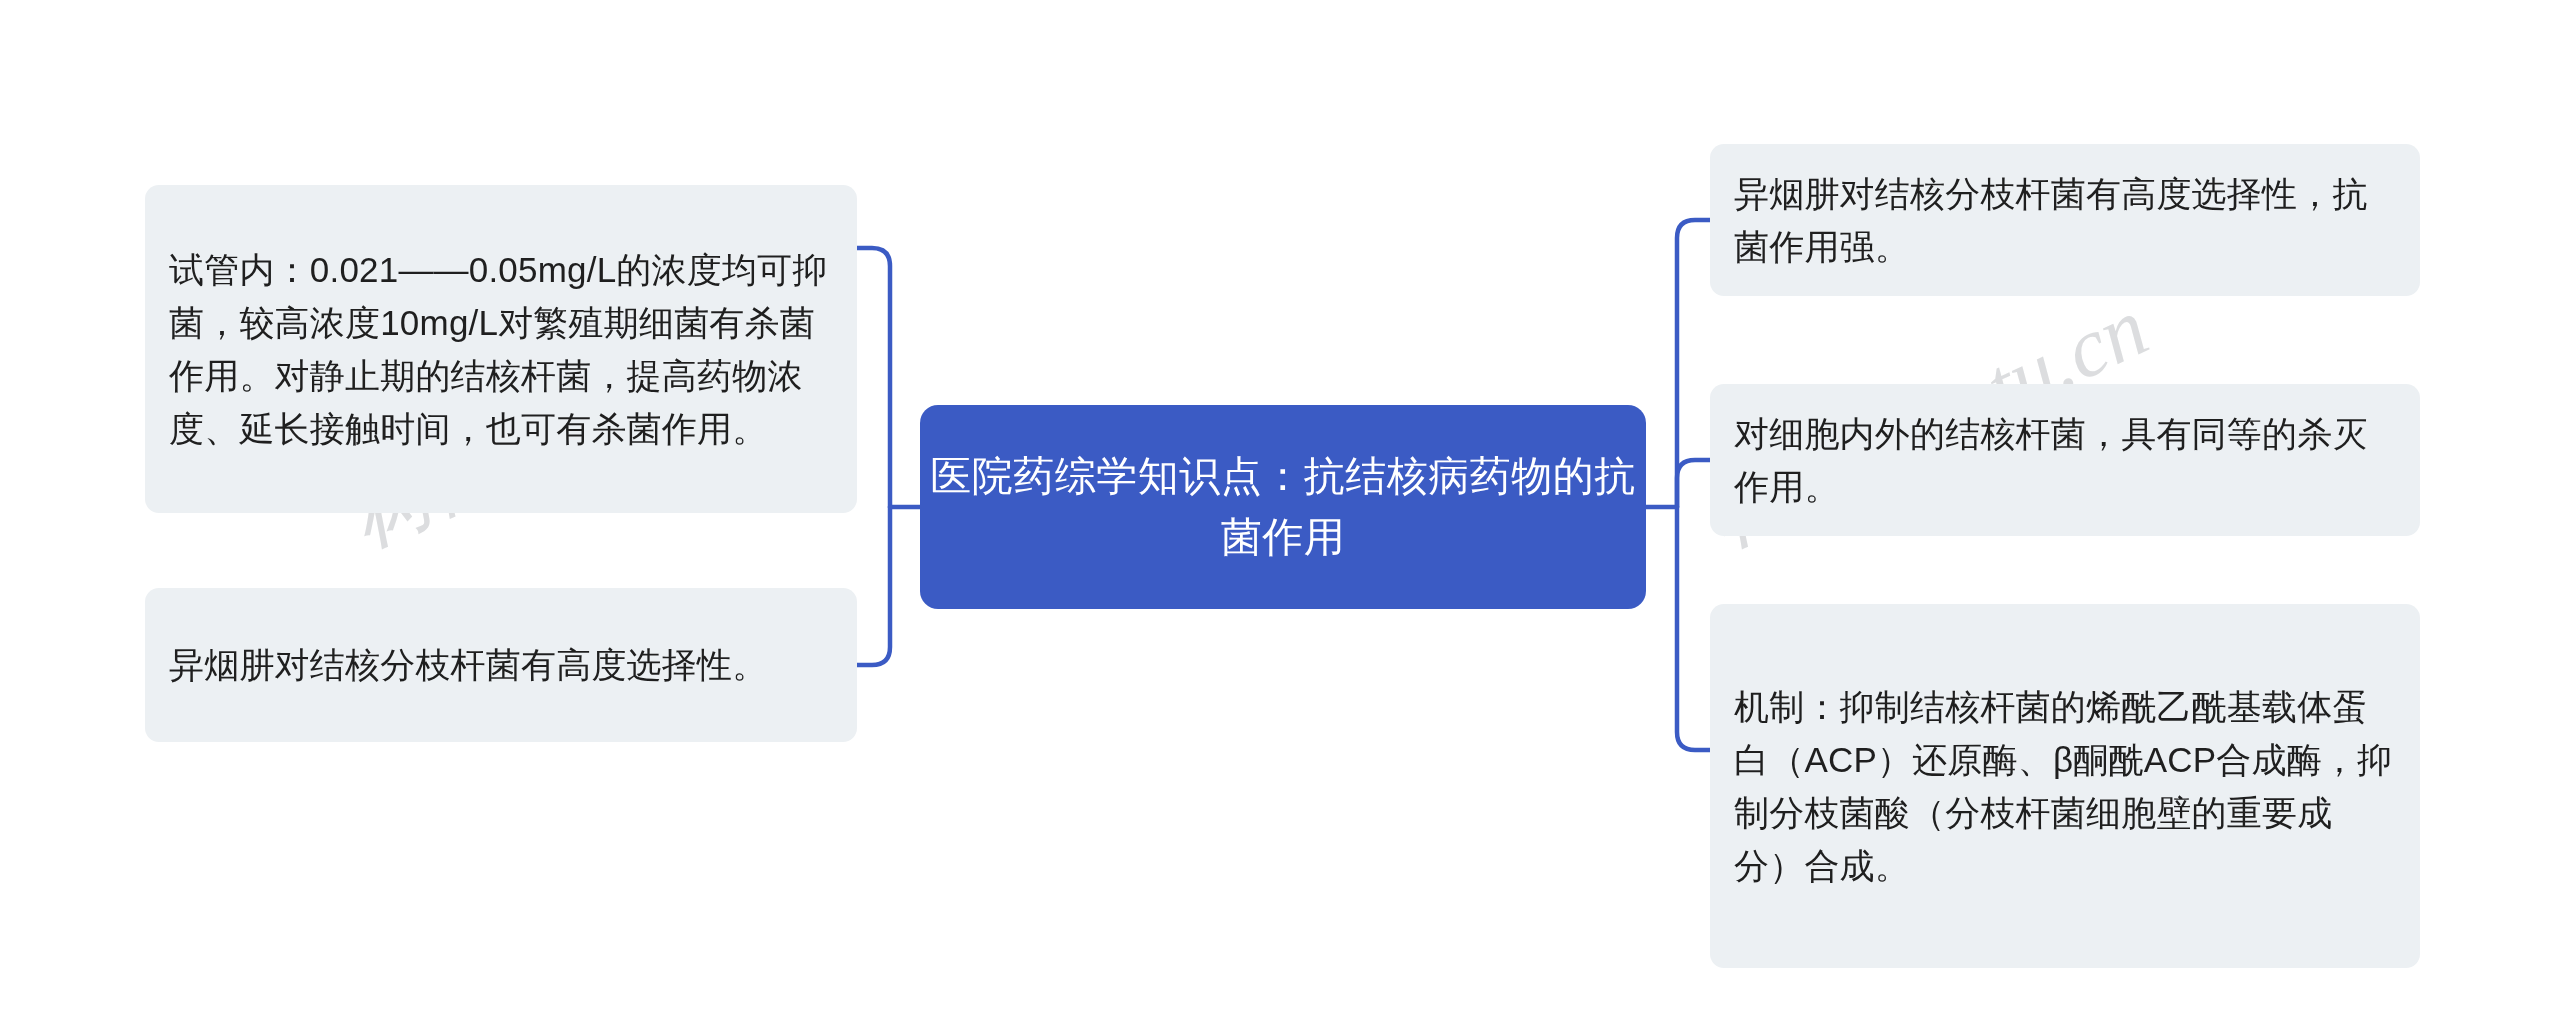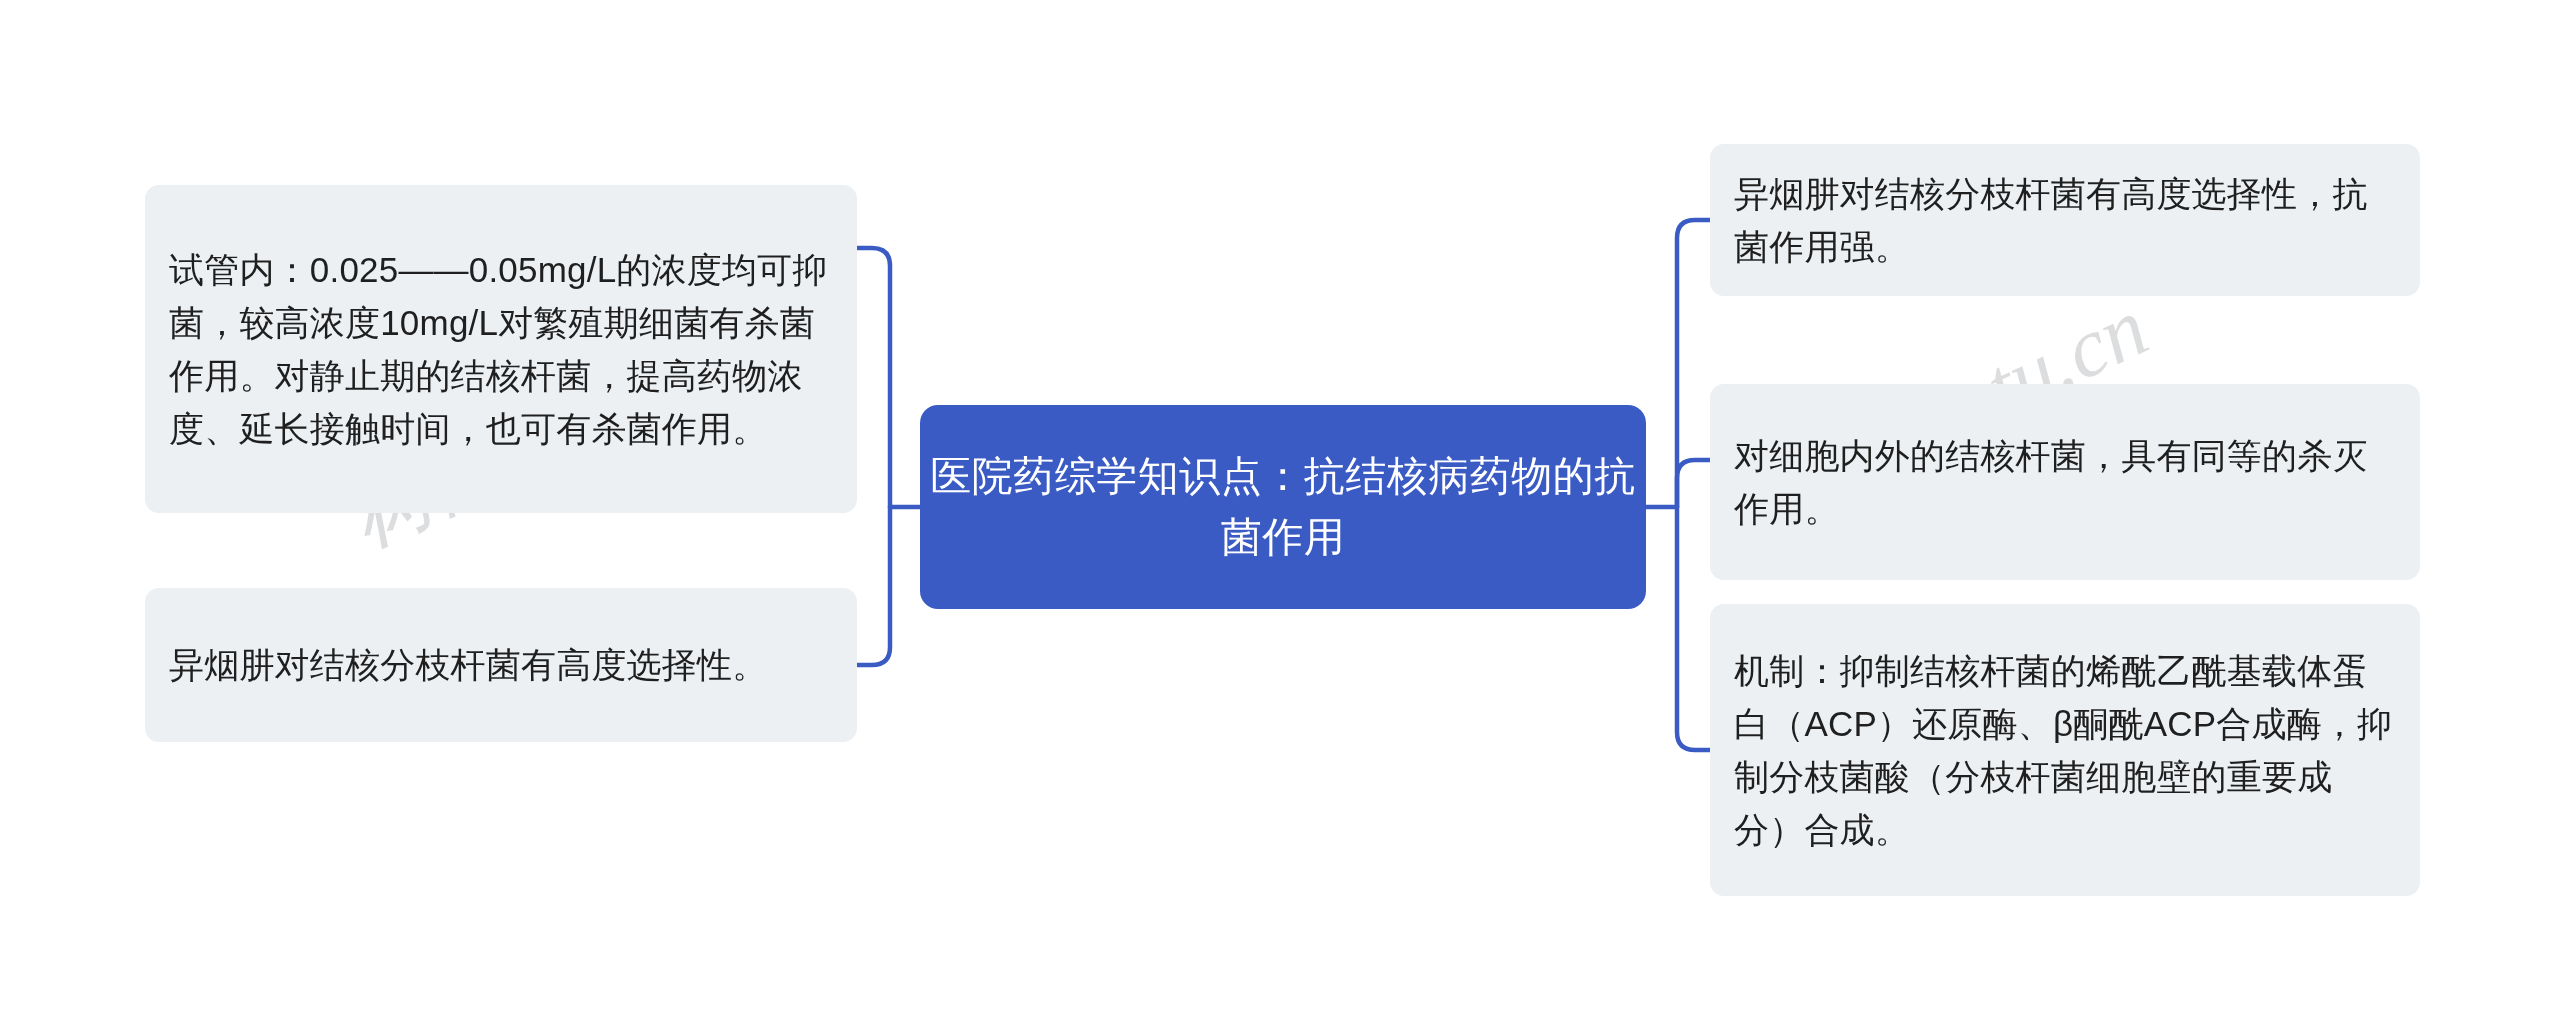--- a/index.html
+++ b/index.html
@@ -75,22 +75,22 @@
     letter-spacing: .5px;
   }
 
   
   #leaf-l1 { left: 145px; top: 185px;  width: 712px; height: 328px; }
   #leaf-l2 { left: 145px; top: 588px;  width: 712px; height: 154px; }
   
   #root-node { left: 920px; top: 405px; width: 726px; height: 204px; }
   
   #leaf-r1 { left: 1710px; top: 144px; width: 710px; height: 152px; }
-  #leaf-r2 { left: 1710px; top: 384px; width: 710px; height: 196px; }
-  #leaf-r3 { left: 1710px; top: 604px; width: 710px; height: 292px; }
+  #leaf-r2 { left: 1710px; top: 384px; width: 710px; height: 152px; }
+  #leaf-r3 { left: 1710px; top: 604px; width: 710px; height: 364px; }
 </style>
 </head>
 <body>
 
 <div id="canvas">
 
   <div class="watermark wm-a">树图 shutu.cn</div>
   <div class="watermark wm-b">树图 shutu.cn</div>
 
   <svg id="connectors" viewBox="0 0 2560 1017" width="2560" height="1017" xmlns="http://www.w3.org/2000/svg">
@@ -103,21 +103,21 @@
 
       <path d="M 1646 507 L 1677 507"></path>
 
       <path d="M 1710 220 L 1695 220 Q 1677 220 1677 238 L 1677 507"></path>
       <path d="M 1710 460 L 1695 460 Q 1677 460 1677 478 L 1677 507"></path>
       <path d="M 1710 750 L 1695 750 Q 1677 750 1677 732 L 1677 507"></path>
     </g>
   </svg>
 
   <div class="node leaf" id="leaf-l1">
-    <div class="txt">试管内：0.025——0.05mg/L的浓度均可抑菌，较高浓度10mg/L对繁殖期细菌有杀菌作用。对静止期的结核杆菌，提高药物浓度、延长接触时间，也可有杀菌作用。</div>
+    <div class="txt">试管内：0.021——0.05mg/L的浓度均可抑菌，较高浓度10mg/L对繁殖期细菌有杀菌作用。对静止期的结核杆菌，提高药物浓度、延长接触时间，也可有杀菌作用。</div>
   </div>
 
   <div class="node leaf" id="leaf-l2">
     <div class="txt">异烟肼对结核分枝杆菌有高度选择性。</div>
   </div>
 
   <div class="node root" id="root-node">
     <div class="txt">医院药综学知识点：抗结核病药物的抗菌作用</div>
   </div>
 

